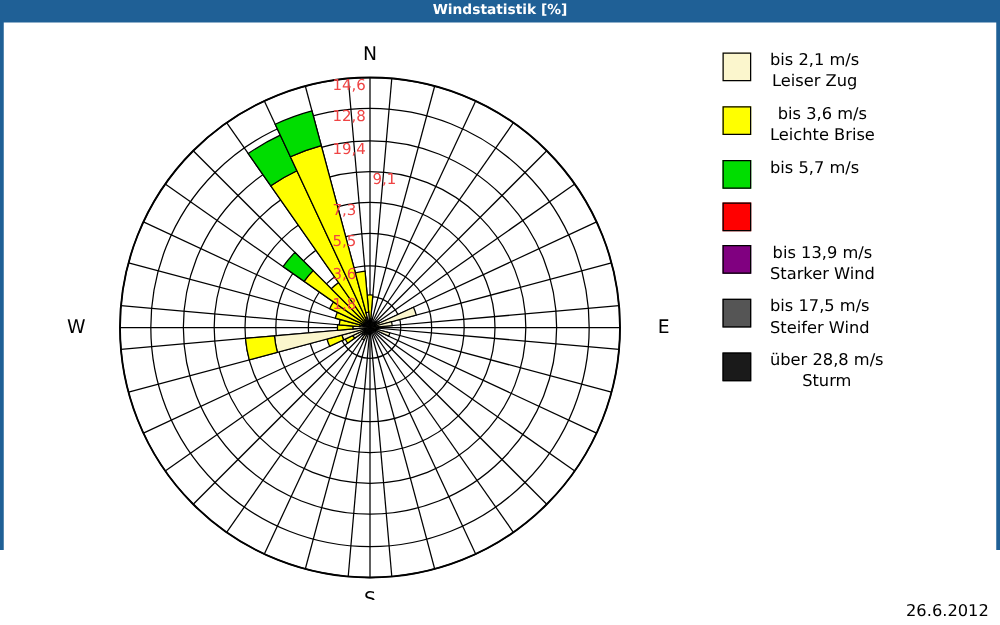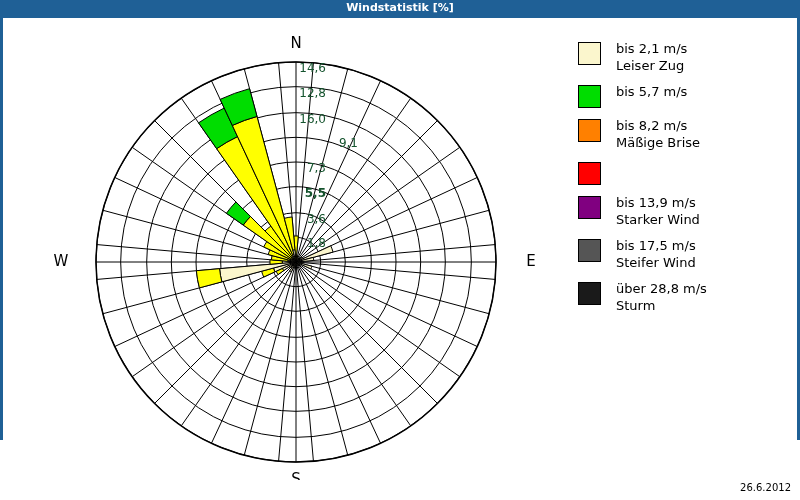--- a/index.html
+++ b/index.html
@@ -29,46 +29,47 @@
     background:#ffffff;
     overflow:hidden;
   }
   
   #footer{
     position:absolute;left:3px;top:481px;width:794px;height:16px;
     background:#ffffff;
   }
   #date{
     position:absolute;right:6px;top:1px;
-    font-size:10px;color:#000000;
+    font-size:13px;color:#000000;
     font-family:"DejaVu Sans", sans-serif;
   }
   
   #rose{position:absolute;left:0;top:0;}
   .compass-label{
     position:absolute;
     font-size:15px;color:#000000;
     font-family:"DejaVu Sans", sans-serif;
     text-align:center;
   }
   .tick-label{
     position:absolute;
-    font-size:12px;color:#14532d;
-    font-family:"DejaVu Sans", sans-serif;
-    text-align:right;
+    font-size:12px;color:#ef4444;
+    font-family:"DejaVu Sans", sans-serif;
+    text-align:left;
     background:transparent;
     white-space:nowrap;
   }
   
   #legend{
     position:absolute;left:575px;top:22px;width:215px;
   }
   .legend-row{
     display:flex;align-items:flex-start;
     margin-bottom:9px;
+    text-align:center;
   }
   .legend-swatch{
     width:23px;height:23px;
     border:1px solid #000000;
     box-sizing:border-box;
     flex:0 0 auto;
     margin-top:2px;
   }
   .legend-text{
     margin-left:15px;
@@ -197,40 +198,40 @@
     </svg>
 
     <div class="compass-label" id="lbl-n" style="left: 273px; top: 16px; width: 40px;">N</div>
     <div class="compass-label" id="lbl-e" style="left: 508px; top: 234px; width: 40px;">E</div>
     <div class="compass-label" id="lbl-s" style="left: 273px; top: 452px; width: 40px;">S</div>
     <div class="compass-label" id="lbl-w" style="left: 38px; top: 234px; width: 40px;">W</div>
 
     <div id="tick-layer">
         <div class="tick-label" style="left: 263px; top: 218.342px; width: 60px;">1,8</div>
         <div class="tick-label" style="left: 263px; top: 193.685px; width: 60px;">3,6</div>
-        <div class="tick-label" style="left: 263px; top: 167.658px; width: 60px; font-weight: bold;">5,5</div>
+        <div class="tick-label" style="left: 263px; top: 167.658px; width: 60px;">5,5</div>
         <div class="tick-label" style="left: 263px; top: 143px; width: 60px;">7,3</div>
         <div class="tick-label" style="left: 263px; top: 118.342px; width: 60px; padding-left: 32px;">9,1</div>
-        <div class="tick-label" style="left: 263px; top: 93.6849px; width: 60px;">16,0</div>
+        <div class="tick-label" style="left: 263px; top: 93.6849px; width: 60px;">19,4</div>
         <div class="tick-label" style="left: 263px; top: 67.6575px; width: 60px;">12,8</div>
         <div class="tick-label" style="left: 263px; top: 43px; width: 60px;">14,6</div>
       </div>
 
     <div id="legend">
         <div class="legend-row">
           <div class="legend-swatch" style="background: rgb(251, 246, 205);"></div>
           <div class="legend-text"><span>bis 2,1 m/s</span><span class="l2">Leiser Zug</span></div>
         </div>
         <div class="legend-row">
+          <div class="legend-swatch" style="background: rgb(255, 255, 0);"></div>
+          <div class="legend-text"><span>bis 3,6 m/s</span><span class="l2">Leichte Brise</span></div>
+        </div>
+        <div class="legend-row">
           <div class="legend-swatch" style="background: rgb(0, 221, 0);"></div>
           <div class="legend-text"><span>bis 5,7 m/s</span></div>
-        </div>
-        <div class="legend-row">
-          <div class="legend-swatch" style="background: rgb(255, 128, 0);"></div>
-          <div class="legend-text"><span>bis 8,2 m/s</span><span class="l2">Mäßige Brise</span></div>
         </div>
         <div class="legend-row">
           <div class="legend-swatch" style="background: rgb(255, 0, 0);"></div>
         </div>
         <div class="legend-row">
           <div class="legend-swatch" style="background: rgb(128, 0, 128);"></div>
           <div class="legend-text"><span>bis 13,9 m/s</span><span class="l2">Starker Wind</span></div>
         </div>
         <div class="legend-row">
           <div class="legend-swatch" style="background: rgb(85, 85, 85);"></div>

